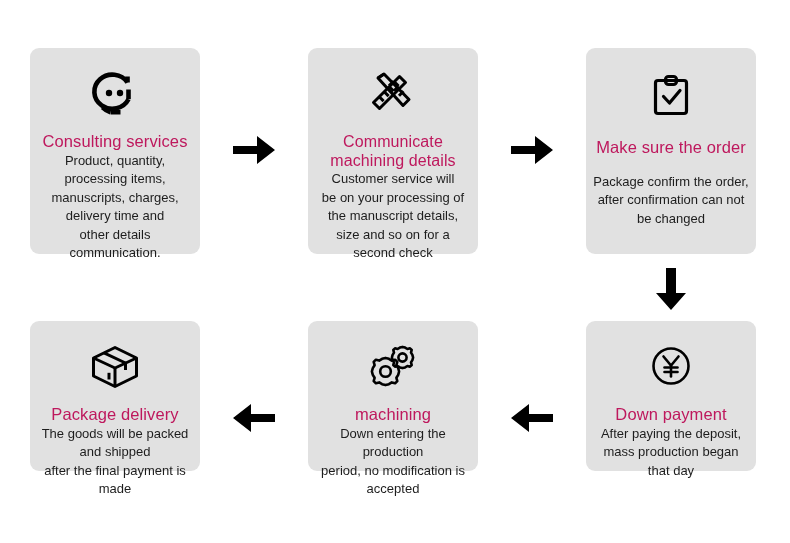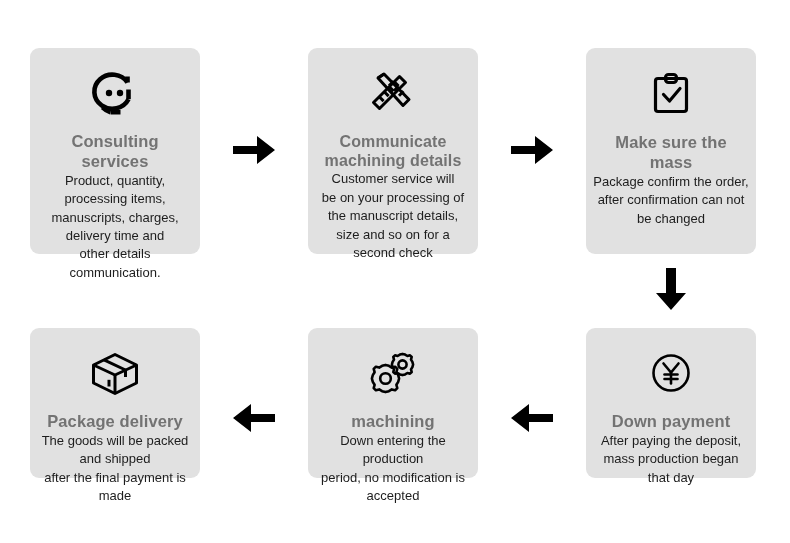--- a/index.html
+++ b/index.html
@@ -27,41 +27,41 @@
     width: 170px;
     background: #e1e1e1;
     border-radius: 9px;
     box-sizing: border-box;
     display: flex;
     flex-direction: column;
     align-items: center;
     padding: 14px 6px 12px 6px;
   }
   .card.row1 { top: 48px; height: 206px; }
-  .card.row2 { top: 328px; height: 150px; }
+  .card.row2 { top: 321px; height: 150px; }
 
   .col1 { left: 30px; }
   .col2 { left: 308px; }
   .col3 { left: 586px; }
 
   .card-icon {
     height: 58px;
     display: flex;
     align-items: center;
     justify-content: center;
     margin-top: 6px;
   }
   .card-icon svg { display: block; }
 
   .card-title {
     font-size: 16.5px;
-    font-weight: 700;
+    font-weight: 400;
     line-height: 1.2;
     text-align: center;
-    color: #737373;
+    color: #be185d;
     margin-top: 12px;
     letter-spacing: 0.1px;
   }
   .card-title.two-line { font-size: 16px; text-align: center; }
 
   .card-body {
     font-size: 13px;
     font-weight: 400;
     line-height: 1.42;
     text-align: center;
@@ -152,21 +152,21 @@
   </div>
 
   <div class="card row1 col3">
     <div class="card-icon">
       <svg width="52" height="52" viewBox="0 0 52 52" fill="none" stroke="#000" stroke-width="3.2">
         <rect x="10.5" y="9.5" width="31" height="33" rx="2.5"></rect>
         <rect x="20.5" y="5.5" width="11" height="8" rx="3"></rect>
         <path d="M18.5 25.5 L24.5 32.0 L35.0 19.5" stroke-linecap="round" stroke-linejoin="round"></path>
       </svg>
     </div>
-    <div class="card-title">Make sure the mass</div>
+    <div class="card-title">Make sure the order</div>
     <div class="card-body">Package confirm the order,
 after confirmation can not
 be changed</div>
   </div>
 
   <div class="arrow arrow-down">
     <svg width="40" height="46" viewBox="0 0 40 46">
       <path d="M15 2 L25 2 L25 27 L35 27 L20 44 L5 27 L15 27 Z" fill="#000"></path>
     </svg>
   </div>

